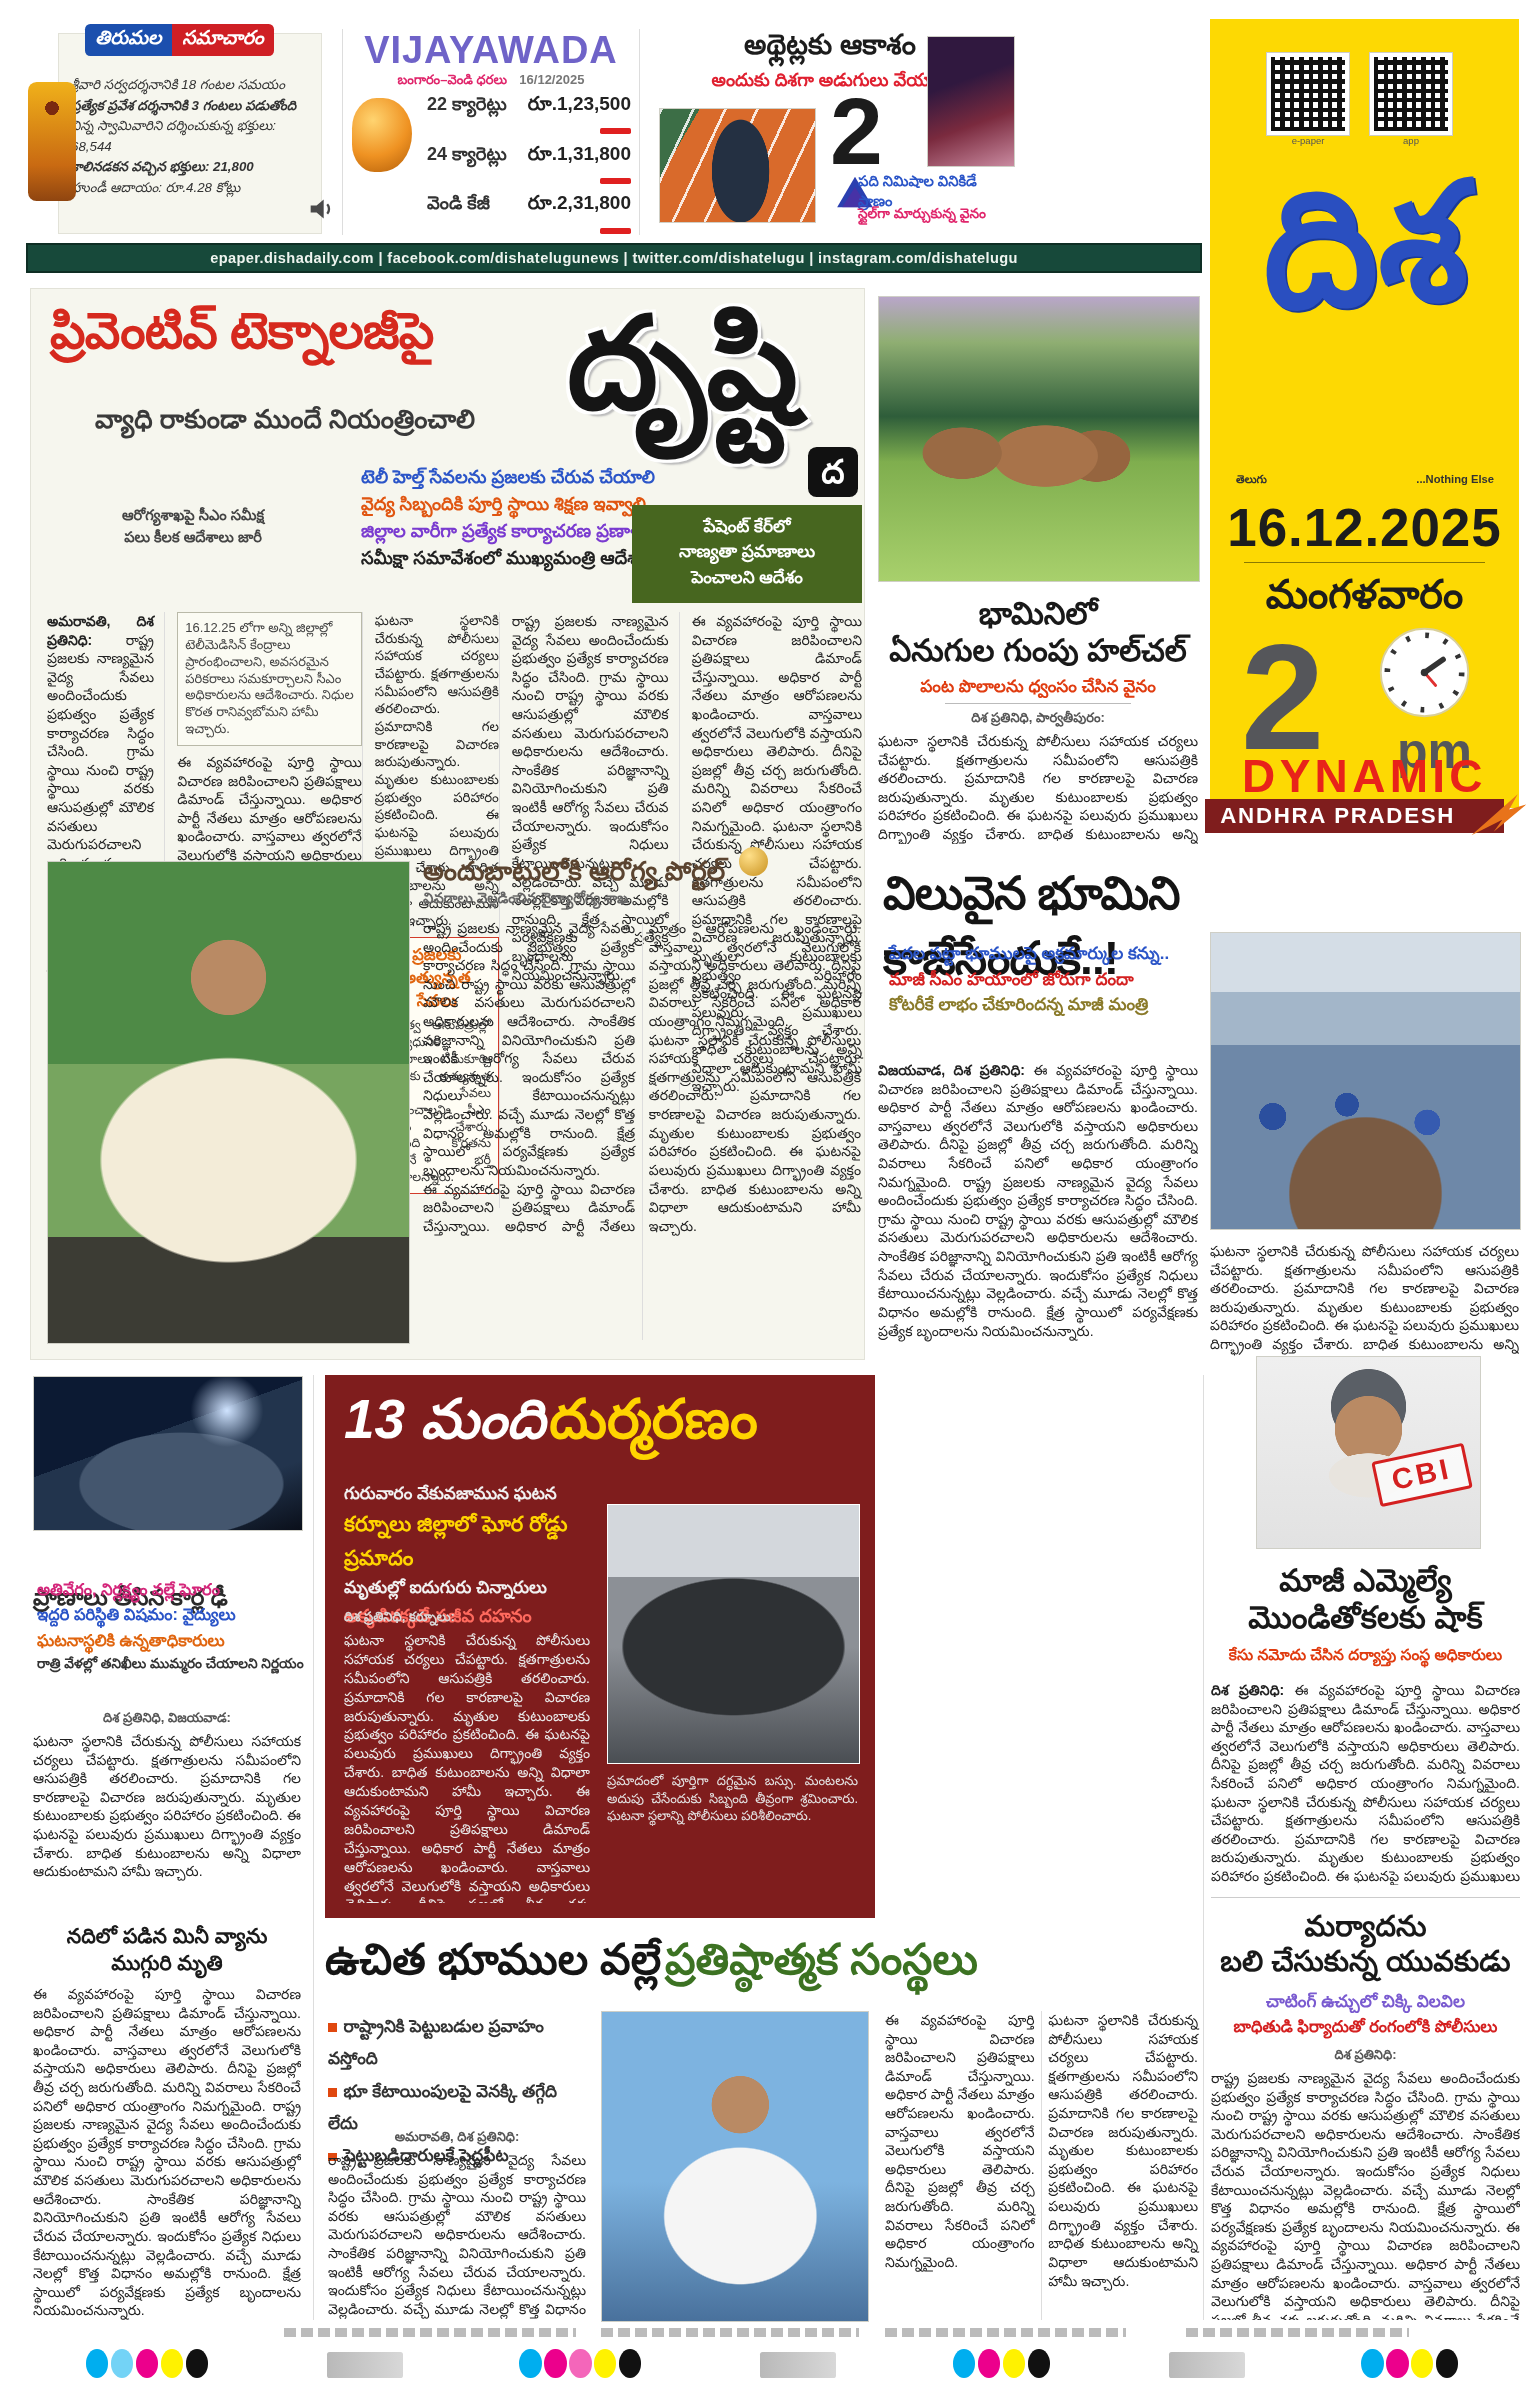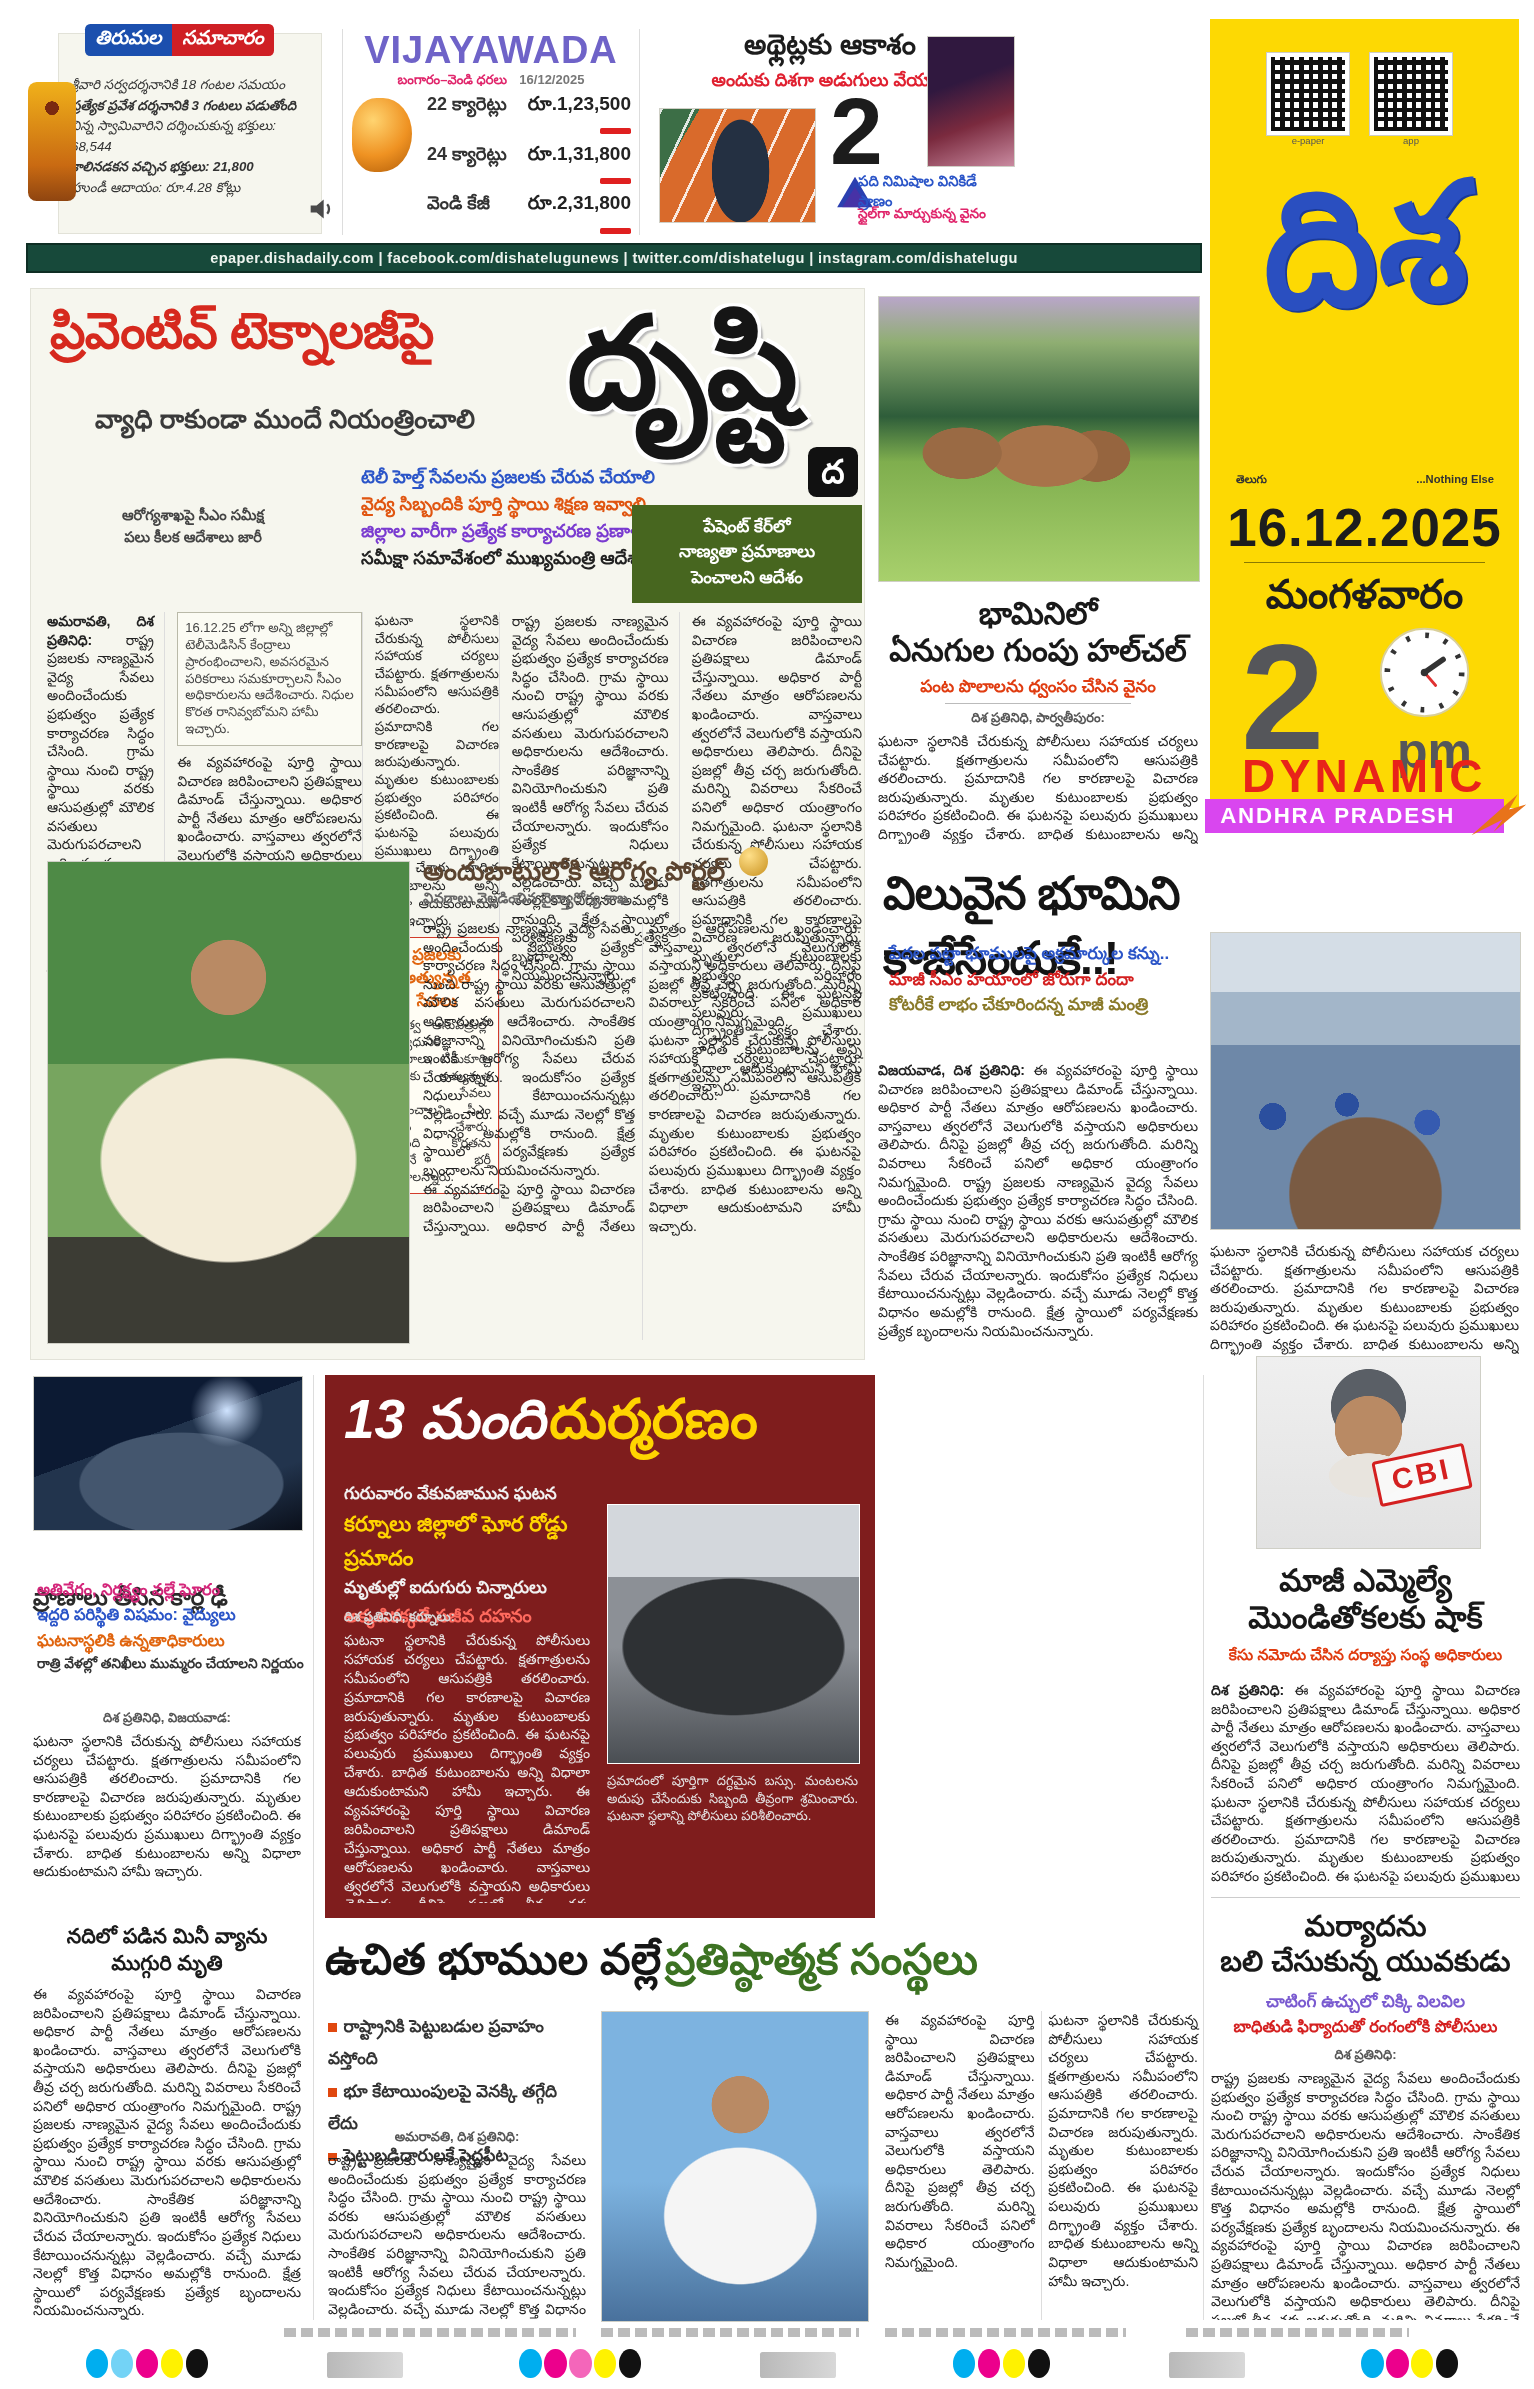--- a/index.html
+++ b/index.html
@@ -24,21 +24,21 @@
       repeating-linear-gradient(90deg,#111 0 4.3px,#fff 4.3px 9.5px);
       border:4.3px solid #fff;outline:0.9px solid #ccc;}
   .yellowpanel{background:#fdd903;}
   .dishalogo{color:#2a4fc0;font-weight:900;font-size:163px;line-height:.9;
              text-shadow:1.7px 1.7px 0 #1b3a96;transform:rotate(-3deg);}
   .bigdate{font-size:53px;font-weight:900;color:#1d1d1d;letter-spacing:0.9px;}
   .day{font-size:40px;font-weight:900;color:#1d1d1d;}
   .big2{font-size:150px;font-weight:900;color:#55565a;line-height:.85;}
   .pm{font-size:50px;font-weight:900;color:#55565a;}
   .dynamic{font-size:46px;font-weight:900;color:#e8231a;letter-spacing:4.3px;}
-  .apbar{background:#d946ef;color:#fff;font-weight:900;font-size:22.3px;letter-spacing:1.7px;}
+  .apbar{background:#7f1d1d;color:#fff;font-weight:900;font-size:22.3px;letter-spacing:1.7px;}
   .socialbar{background:#17493a;color:#eef4ef;font-size:14.6px;font-weight:bold;letter-spacing:0.4px;
              border:2.6px solid #0e2e24;}
   
   .kicker{color:#d6291e;font-weight:900;font-size:50px;letter-spacing:-0.9px;}
   .drishti{font-size:129px;font-weight:900;color:#151515;line-height:.95;
            text-shadow:-3.4px -3.4px 0 #fff,3.4px -3.4px 0 #fff,-3.4px 3.4px 0 #fff,3.4px 3.4px 0 #fff,5.2px 5.2px 1.7px #bbb;}
   .deck{font-size:26px;font-weight:bold;color:#3a3a3a;margin-top:16px;}
   .bullet{font-size:18px;font-weight:bold;line-height:1.5;}
   .bu-blue{color:#2b55c8}.bu-orange{color:#e05510}.bu-purple{color:#7a3bd0}.bu-black{color:#222}
   .greenbox{background:#47661f;color:#fff;font-weight:bold;font-size:17px;line-height:1.5;}

